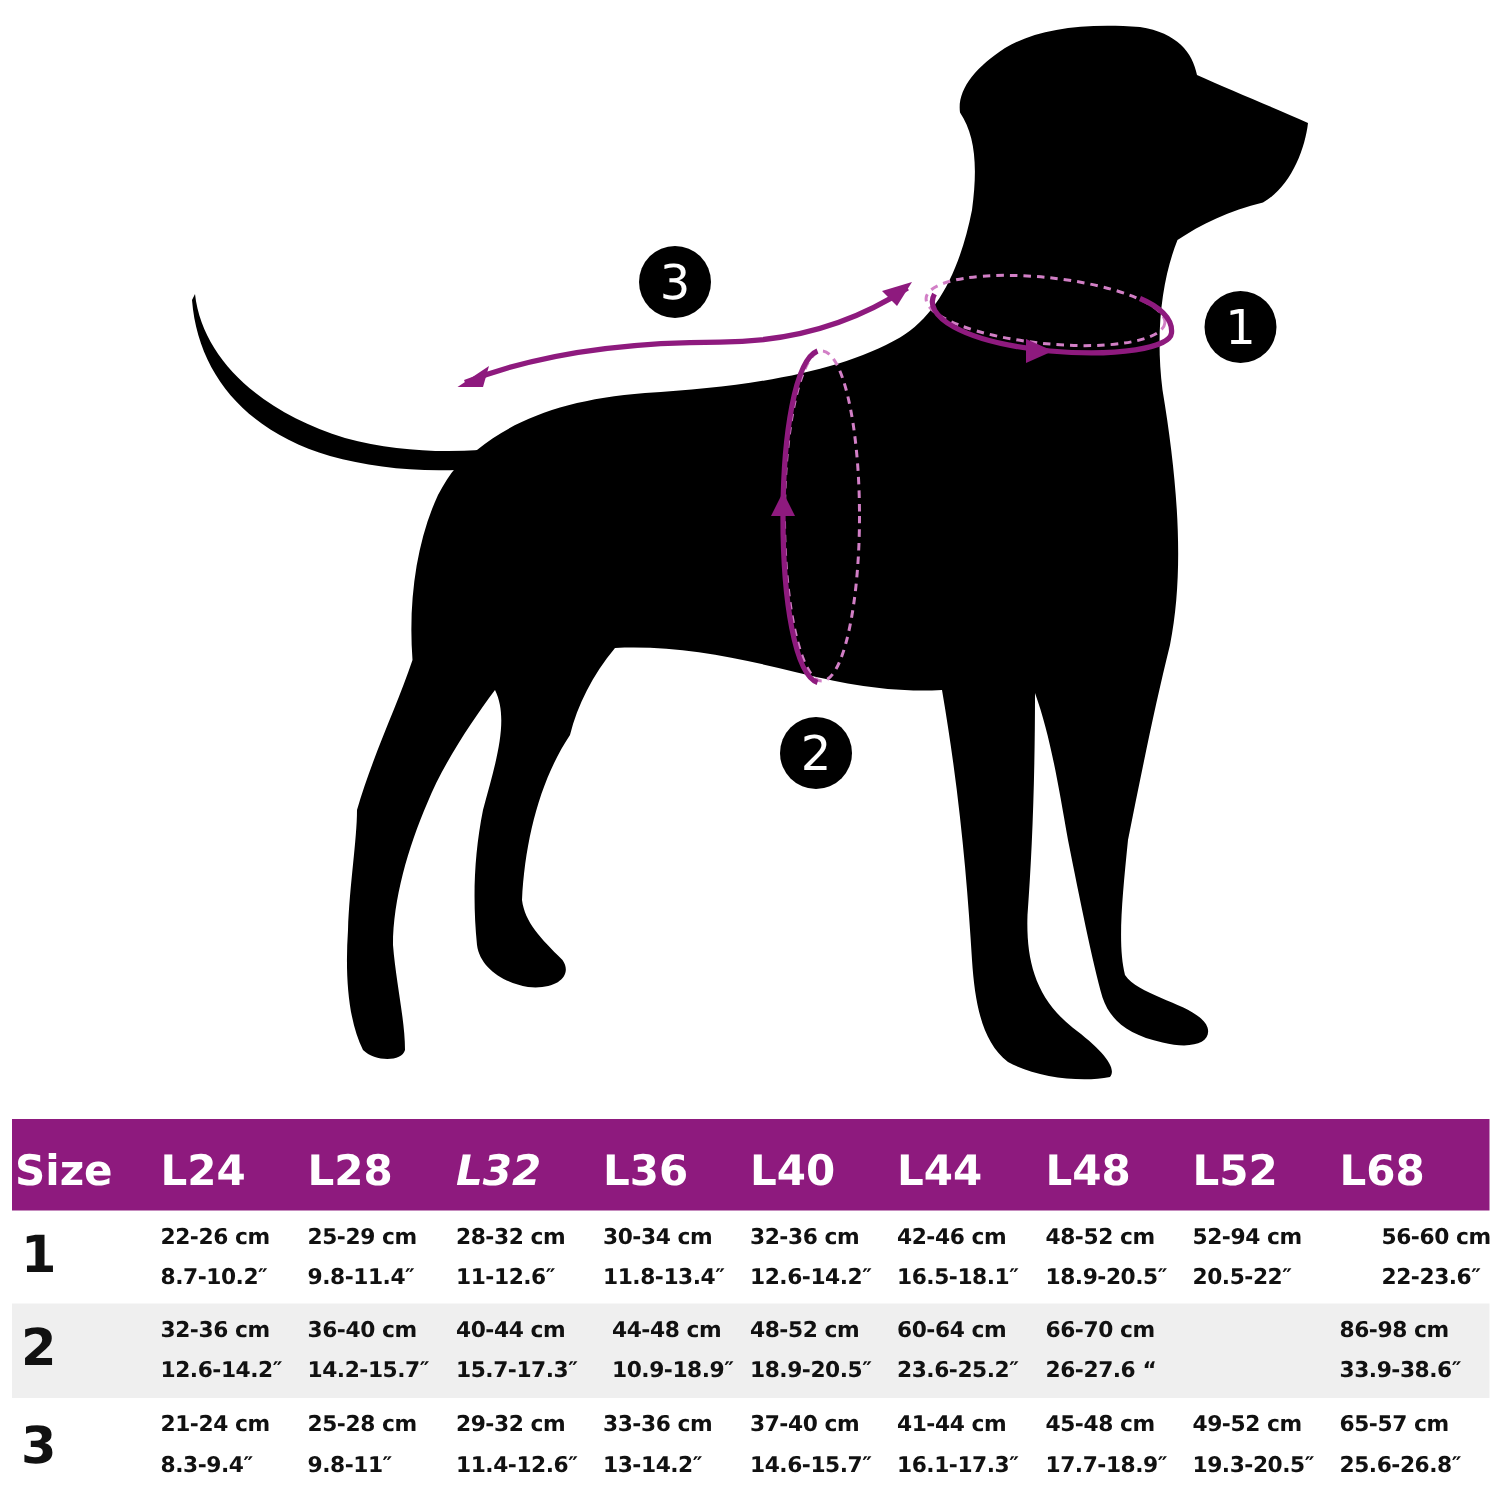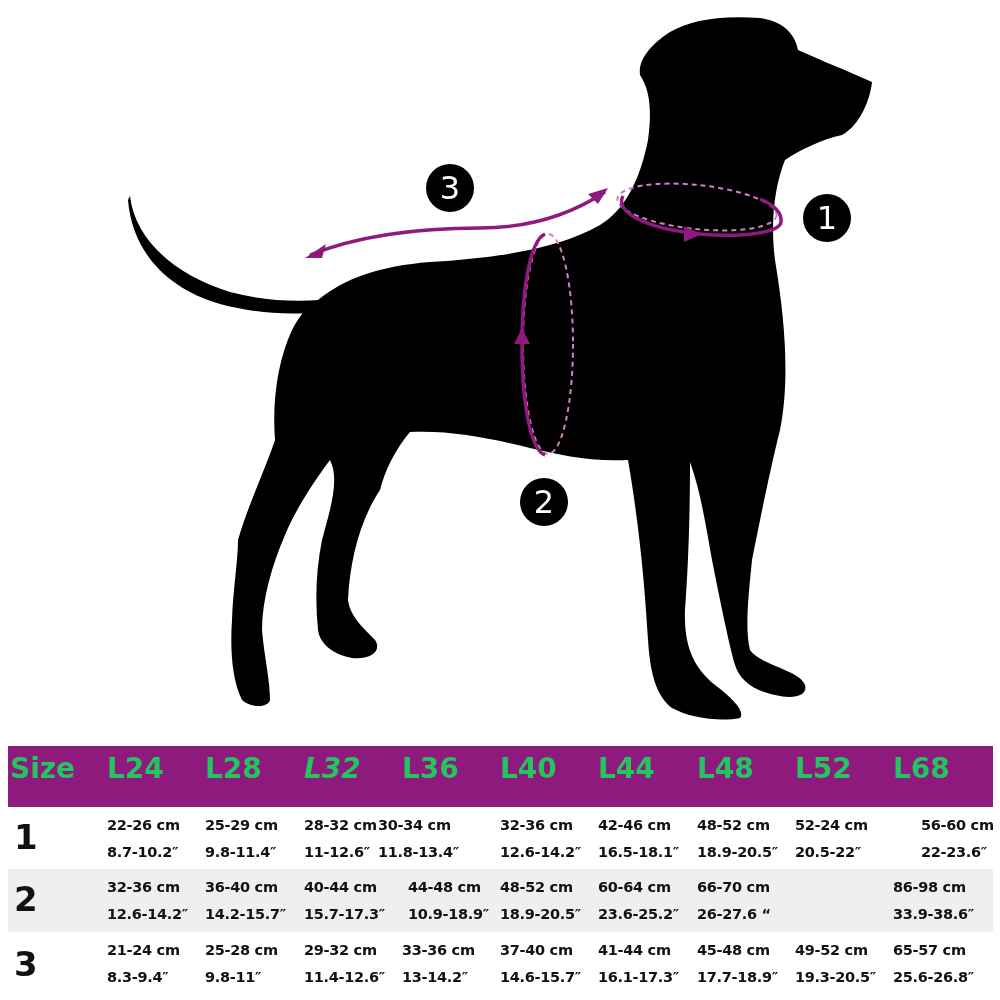--- a/index.html
+++ b/index.html
@@ -3,22 +3,22 @@
 <meta charset="utf-8">
 <style>
   html, body { margin: 0; padding: 0; background: #ffffff; }
   body { width: 1000px; height: 1000px; position: relative; overflow: hidden;
          font-family: "DejaVu Sans", "Liberation Sans", sans-serif; }
   .diagram { position: absolute; left: 0; top: 0; width: 1000px; height: 740px; }
   .badge { position: absolute; width: 48px; height: 48px; border-radius: 50%;
            background: #000; color: #fff; display: flex; align-items: center; justify-content: center;
            font-family: "DejaVu Sans", sans-serif; font-size: 32px; font-weight: 400; line-height: 1; }
   .hdr { height: 61px; background: #8e1a7e; }
-  .hdr-cell { position: absolute; top: 0; height: 44px; display: flex; align-items: center;
-              color: #22c55e; font-weight: bold; font-size: 28px; font-family: "DejaVu Sans", sans-serif; }
+  .hdr-cell { position: absolute; top: 12px; height: 44px; display: flex; align-items: center;
+              color: #ffffff; font-weight: bold; font-size: 28px; font-family: "DejaVu Sans", sans-serif; }
   .row { position: absolute; left: 0; width: 985px; }
   .row.alt { background: #efefef; }
   .row-label { position: absolute; left: 6px; font-weight: bold; font-size: 34px; color: #111;
                font-family: "DejaVu Sans", sans-serif; }
   .cell { position: absolute; font-size: 14.5px; font-weight: bold; color: #111; line-height: 27px;
           font-family: "DejaVu Sans", sans-serif; white-space: nowrap; letter-spacing: -0.3px; }
 </style>
 </head>
 <body>
 
@@ -113,38 +113,38 @@
         <div>8.7-10.2″</div>
       </div>
     <div class="cell" style="left:197px;top:5px;">
         <div>25-29 cm</div>
         <div>9.8-11.4″</div>
       </div>
     <div class="cell" style="left:296px;top:5px;">
         <div>28-32 cm</div>
         <div>11-12.6″</div>
       </div>
-    <div class="cell" style="left:370px;top:5px;">
+    <div class="cell" style="left:394px;top:5px;">
         <div>30-34 cm</div>
         <div>11.8-13.4″</div>
       </div>
     <div class="cell" style="left:492px;top:5px;">
         <div>32-36 cm</div>
         <div>12.6-14.2″</div>
       </div>
     <div class="cell" style="left:590px;top:5px;">
         <div>42-46 cm</div>
         <div>16.5-18.1″</div>
       </div>
     <div class="cell" style="left:689px;top:5px;">
         <div>48-52 cm</div>
         <div>18.9-20.5″</div>
       </div>
     <div class="cell" style="left:787px;top:5px;">
-        <div>52-24 cm</div>
+        <div>52-94 cm</div>
         <div>20.5-22″</div>
       </div>
     <div class="cell" style="left:885px;top:5px;margin-left:28px;">
         <div>56-60 cm</div>
         <div>22-23.6″</div>
       </div>
   </div>
 
   <div class="row alt" style="top:123px;height:63px;">
     <div class="row-label" style="top:10px;">2</div>

